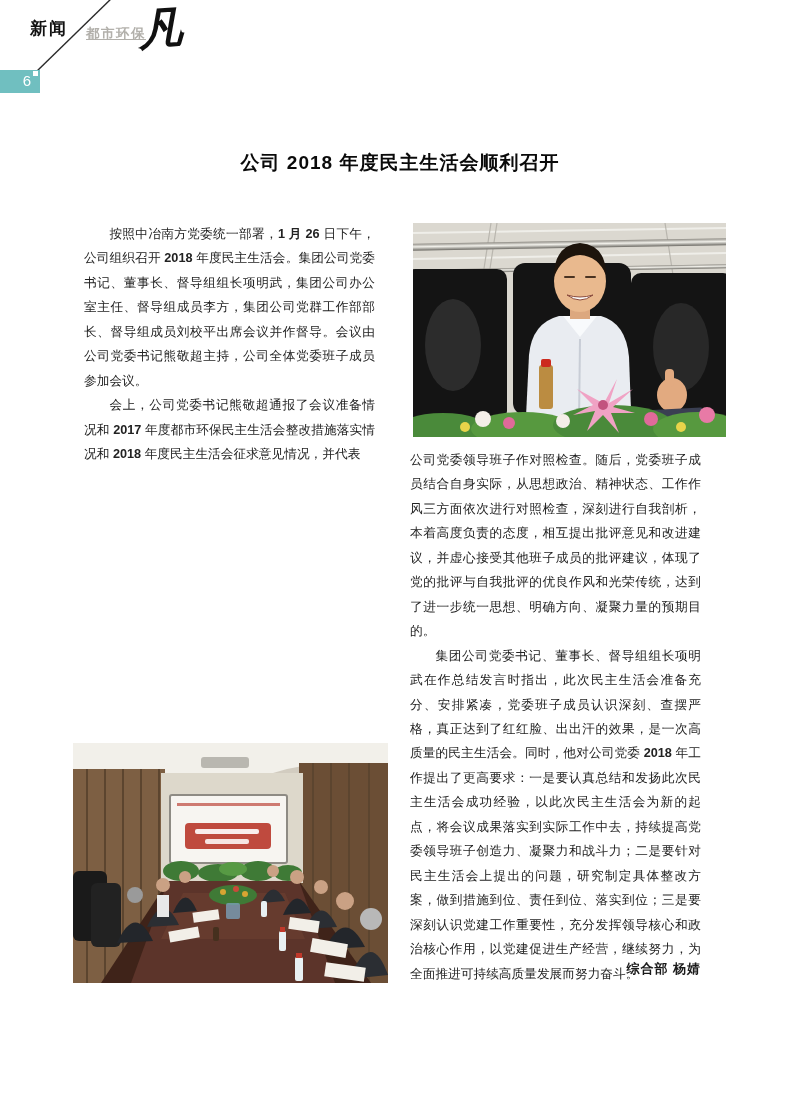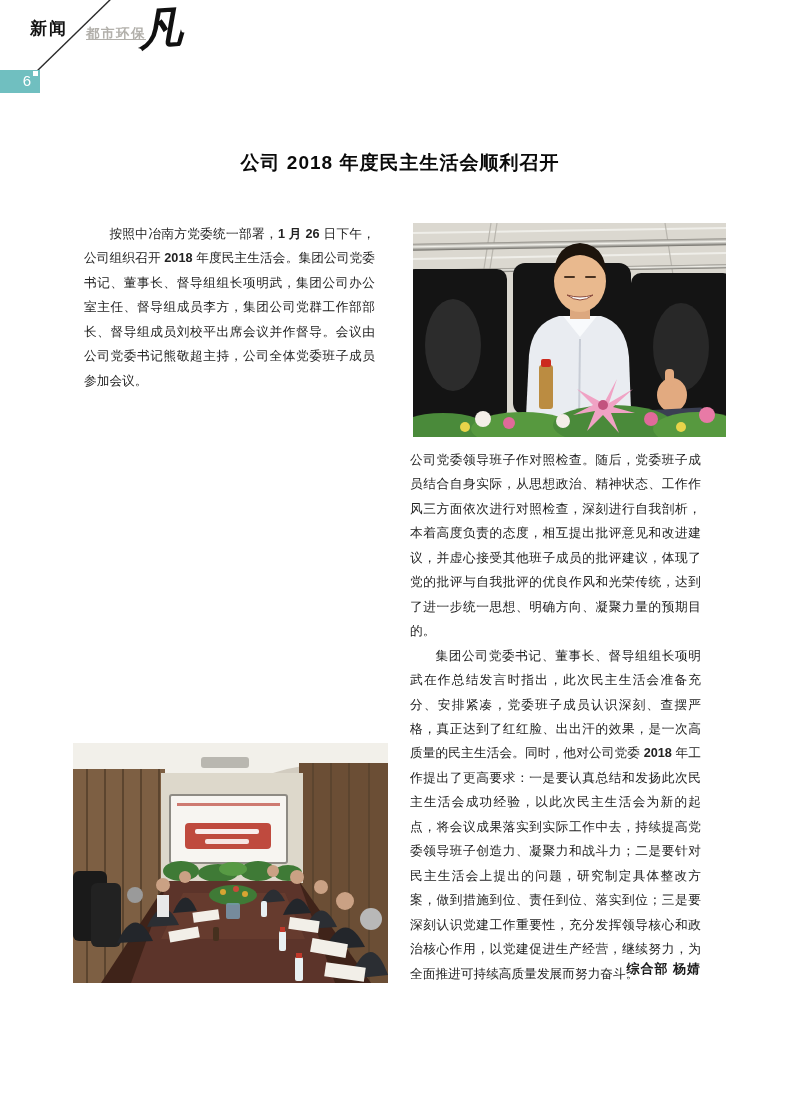--- a/index.html
+++ b/index.html
@@ -53,20 +53,21 @@
   <span class="logo-glyph">凡</span>
   <div class="page-badge">
     <span class="num">6</span>
     <span class="corner-sq"></span>
   </div>
 
   <h1 class="title">公司 2018 年度民主生活会顺利召开</h1>
 
   <div class="col col-left">
     <p class="para indent"><span>按照中冶南方党委统一部署，</span><span class="b">1 月 26</span><span> 日下午，公司组织召开 </span><span class="b">2018</span><span> 年度民主生活会。集团公司党委书记、董事长、督导组组长项明武，集团公司办公室主任、督导组成员李方，集团公司党群工作部部长、督导组成员刘校平出席会议并作督导。会议由公司党委书记熊敬超主持，公司全体党委班子成员参加会议。</span></p>
+    <p class="para indent"><span>会上，公司党委书记熊敬超通报了会议准备情况和 </span><span class="b">2017</span><span> 年度都市环保民主生活会整改措施落实情况和 </span><span class="b">2018</span><span> 年度民主生活会征求意见情况，并代表</span></p>
   </div>
 
   <div class="col col-right">
     <p class="para"><span>公司党委领导班子作对照检查。随后，党委班子成员结合自身实际，从思想政治、精神状态、工作作风三方面依次进行对照检查，深刻进行自我剖析，本着高度负责的态度，相互提出批评意见和改进建议，并虚心接受其他班子成员的批评建议，体现了党的批评与自我批评的优良作风和光荣传统，达到了进一步统一思想、明确方向、凝聚力量的预期目的。</span></p>
     <p class="para indent"><span>集团公司党委书记、董事长、督导组组长项明武在作总结发言时指出，此次民主生活会准备充分、安排紧凑，党委班子成员认识深刻、查摆严格，真正达到了红红脸、出出汗的效果，是一次高质量的民主生活会。同时，他对公司党委 </span><span class="b">2018</span><span> 年工作提出了更高要求：一是要认真总结和发扬此次民主生活会成功经验，以此次民主生活会为新的起点，将会议成果落实到实际工作中去，持续提高党委领导班子创造力、凝聚力和战斗力；二是要针对民主生活会上提出的问题，研究制定具体整改方案，做到措施到位、责任到位、落实到位；三是要深刻认识党建工作重要性，充分发挥领导核心和政治核心作用，以党建促进生产经营，继续努力，为全面推进可持续高质量发展而努力奋斗。</span></p>
   </div>
   <div class="byline">综合部 杨婧</div>
 
   <figure class="photo photo-right">
     <svg viewBox="0 0 313 214" preserveAspectRatio="none">

